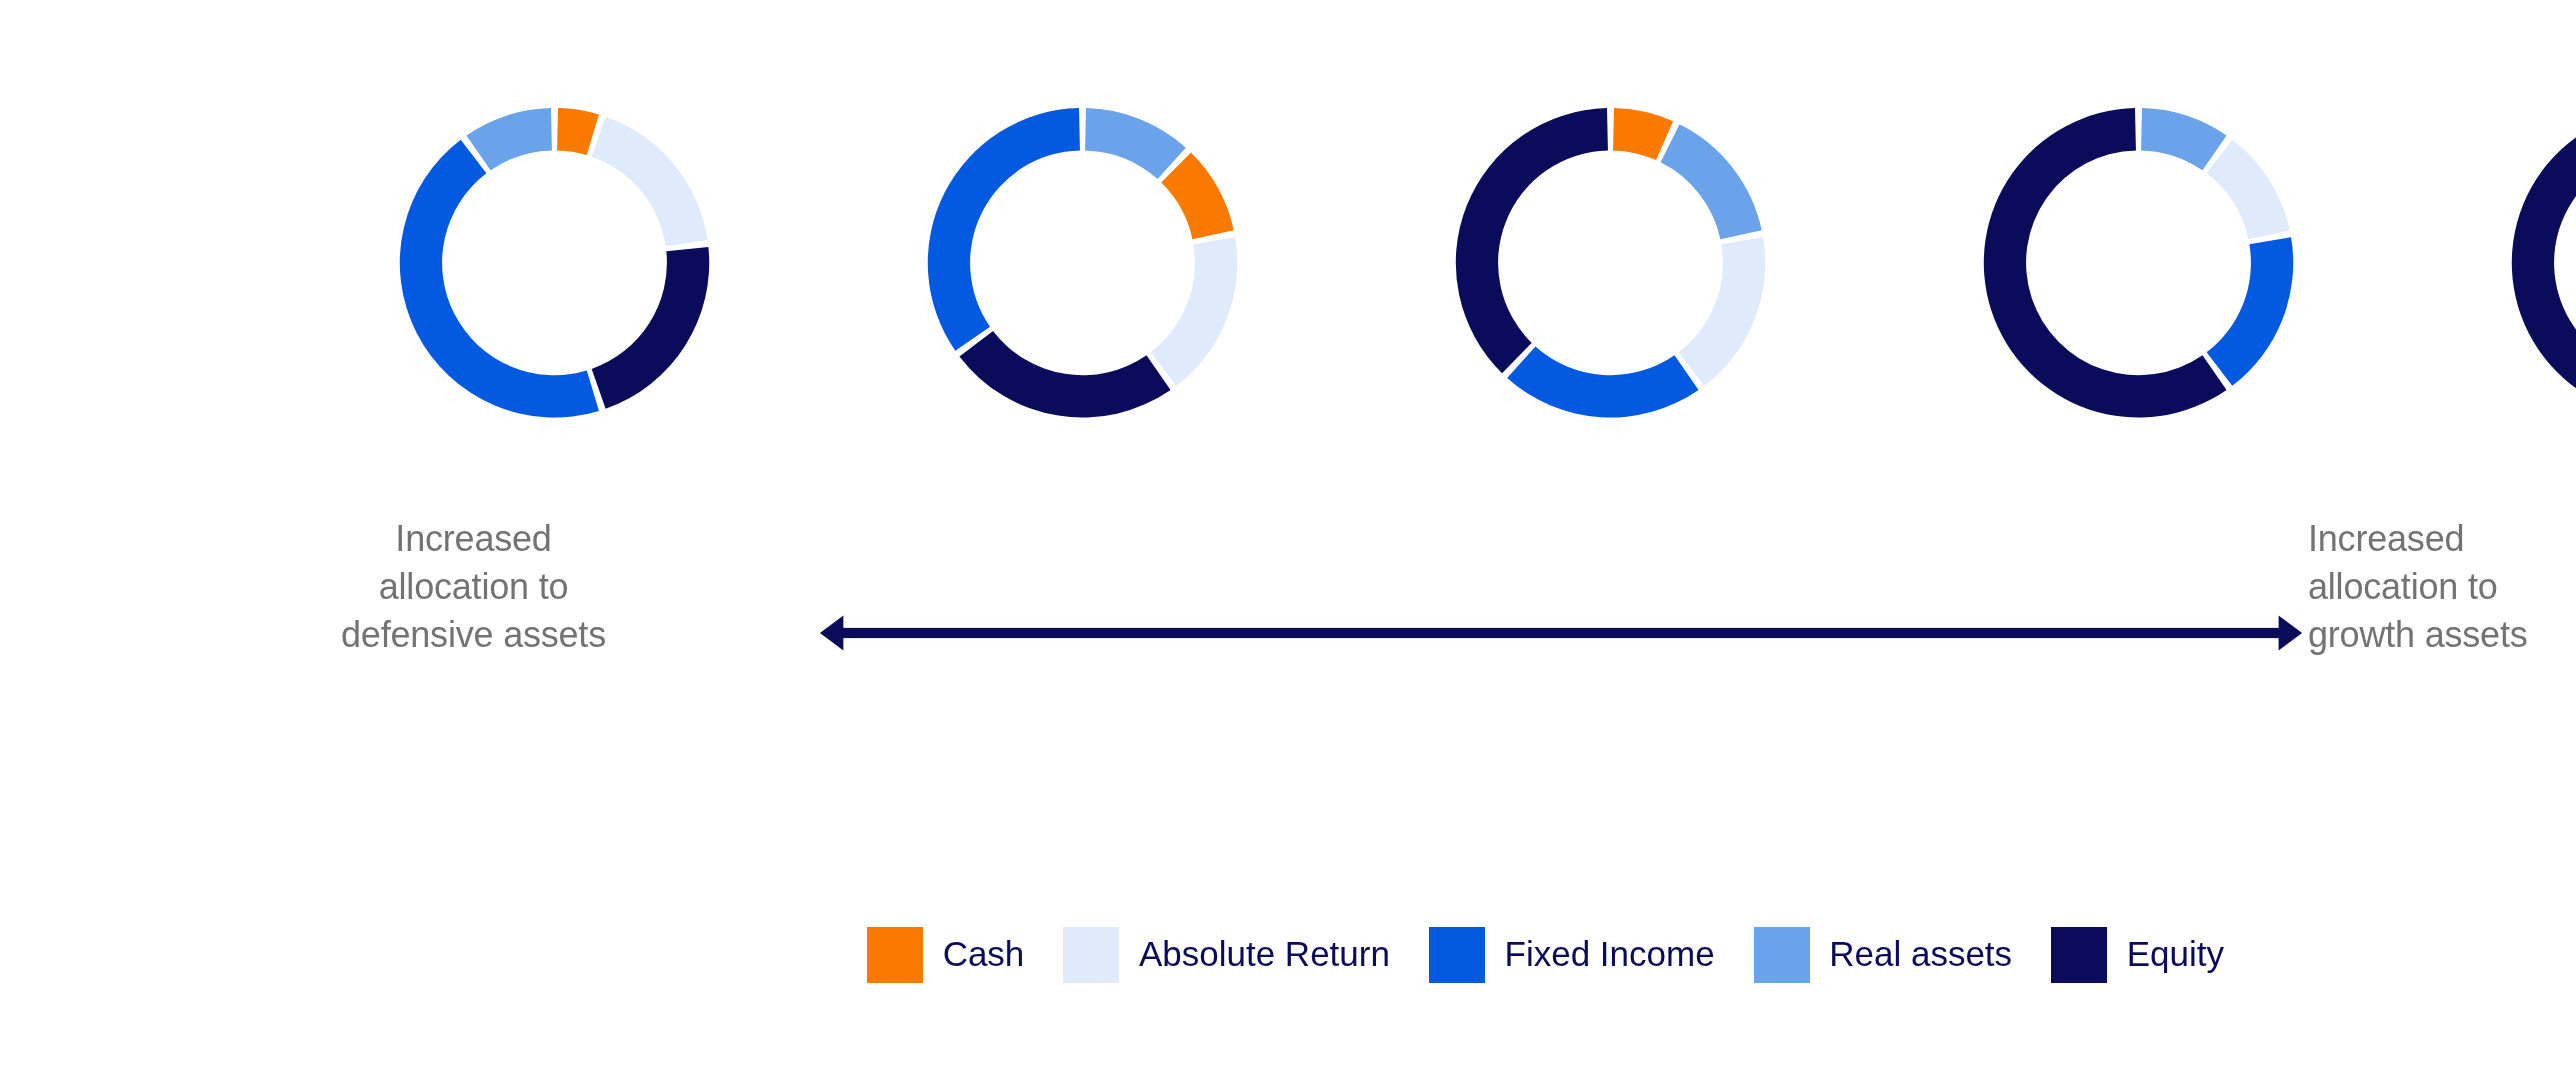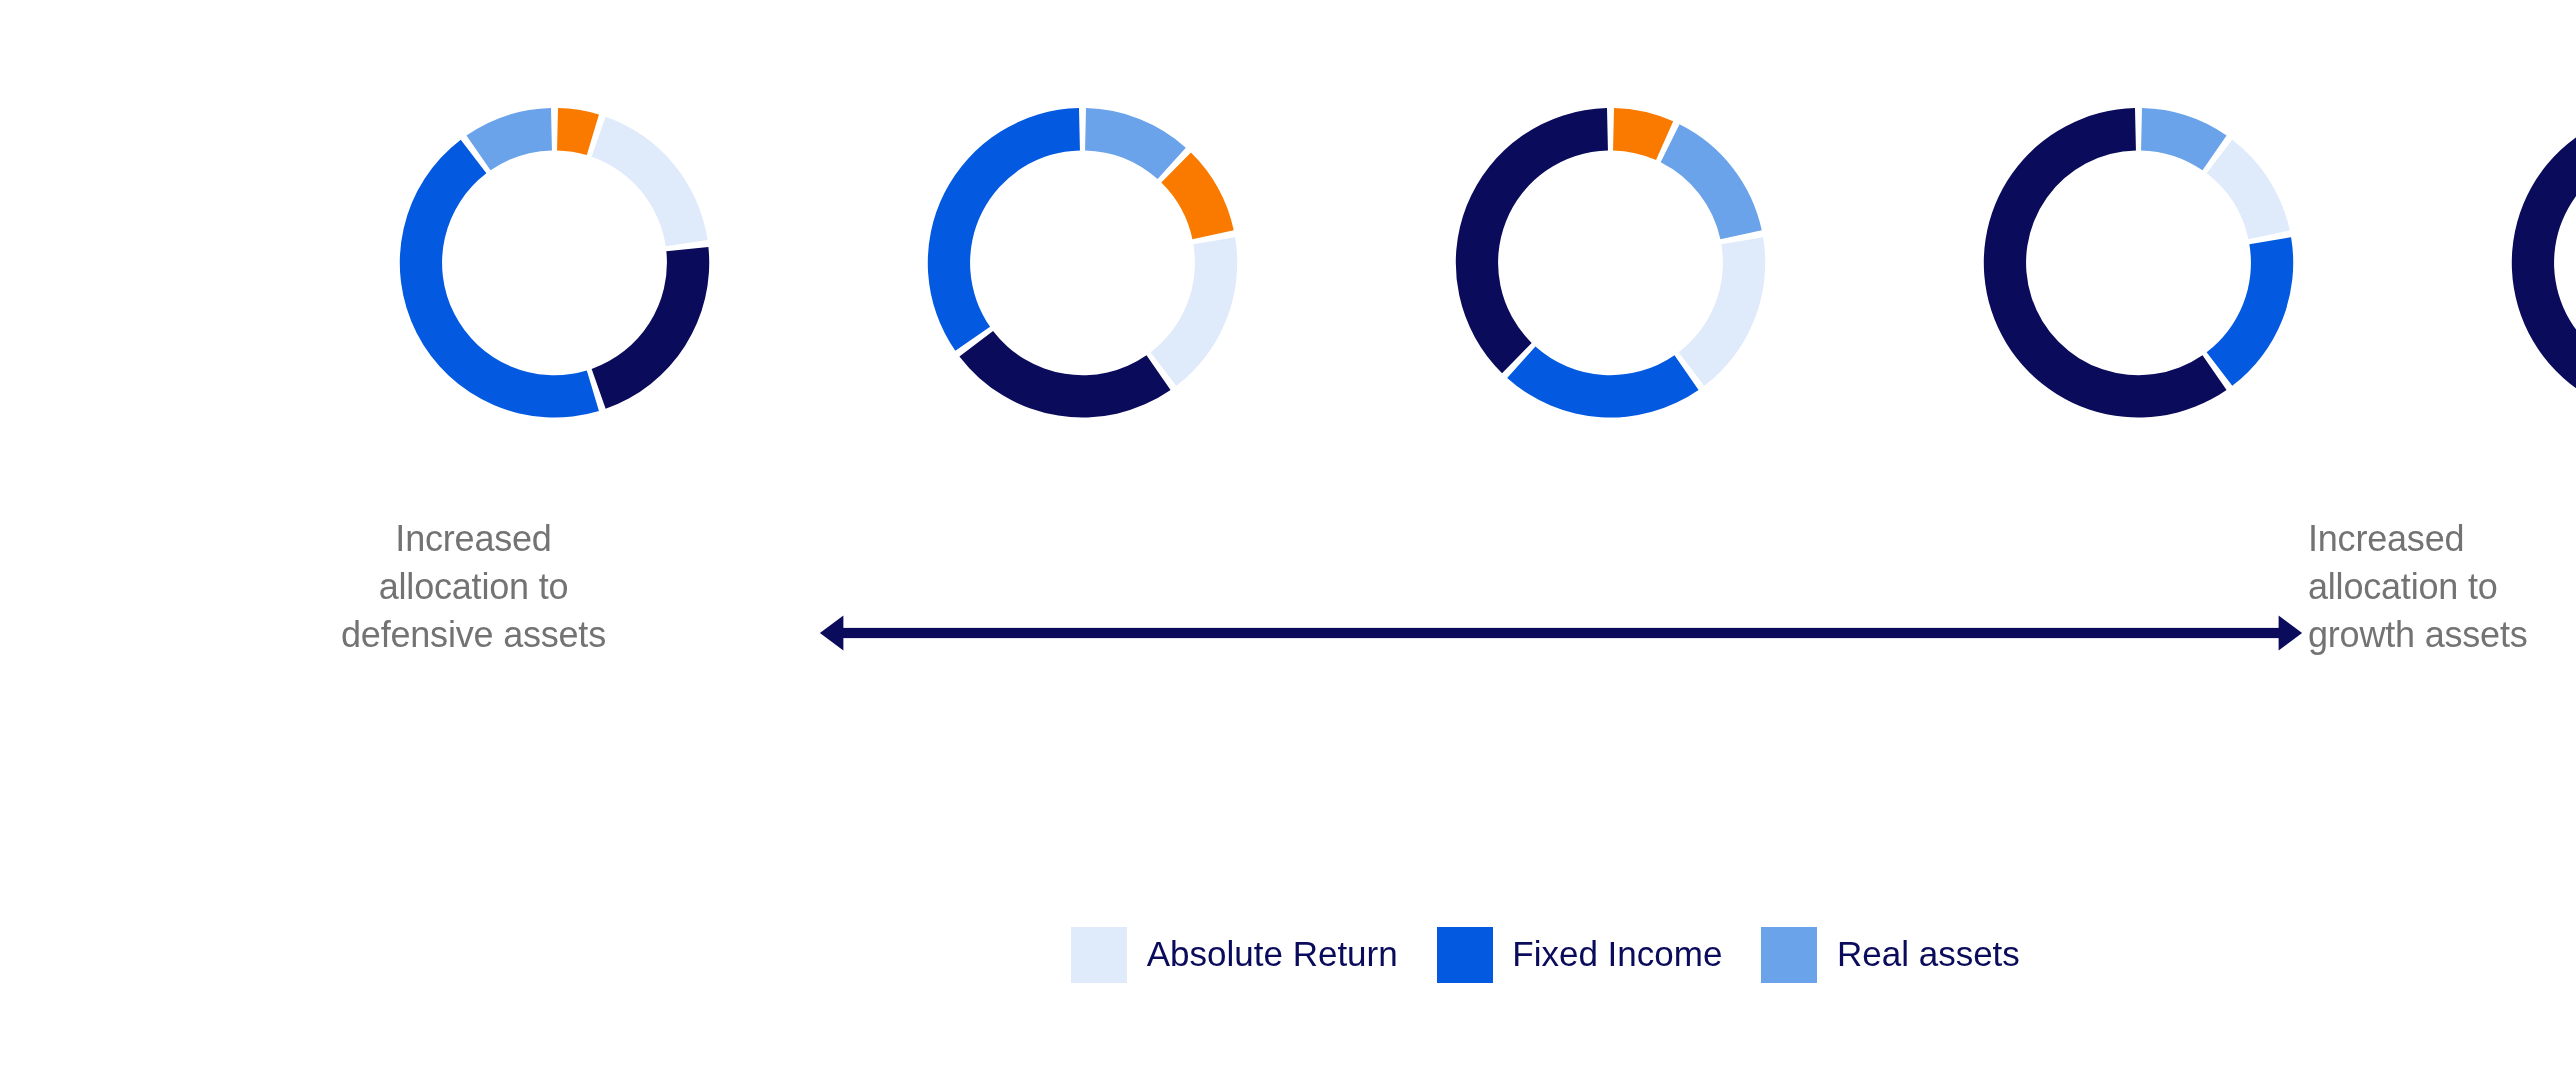--- a/index.html
+++ b/index.html
@@ -165,25 +165,33 @@
     </svg>
   </div>
 
   <div class="axis-label" id="axis-label-right">Increased
 allocation to
 growth assets</div>
 </div>
 
 <div id="legend">
     <div class="legend-item">
+      <span class="legend-swatch" style="background: rgb(250, 122, 0);"></span>
+      <span class="legend-label">Cash</span>
+    </div>
+    <div class="legend-item">
       <span class="legend-swatch" style="background: rgb(223, 234, 250);"></span>
       <span class="legend-label">Absolute Return</span>
     </div>
     <div class="legend-item">
       <span class="legend-swatch" style="background: rgb(3, 89, 223);"></span>
       <span class="legend-label">Fixed Income</span>
     </div>
     <div class="legend-item">
       <span class="legend-swatch" style="background: rgb(106, 163, 234);"></span>
       <span class="legend-label">Real assets</span>
     </div>
+    <div class="legend-item">
+      <span class="legend-swatch" style="background: rgb(11, 11, 92);"></span>
+      <span class="legend-label">Equity</span>
+    </div>
   </div>
 
 
 </body></html>

